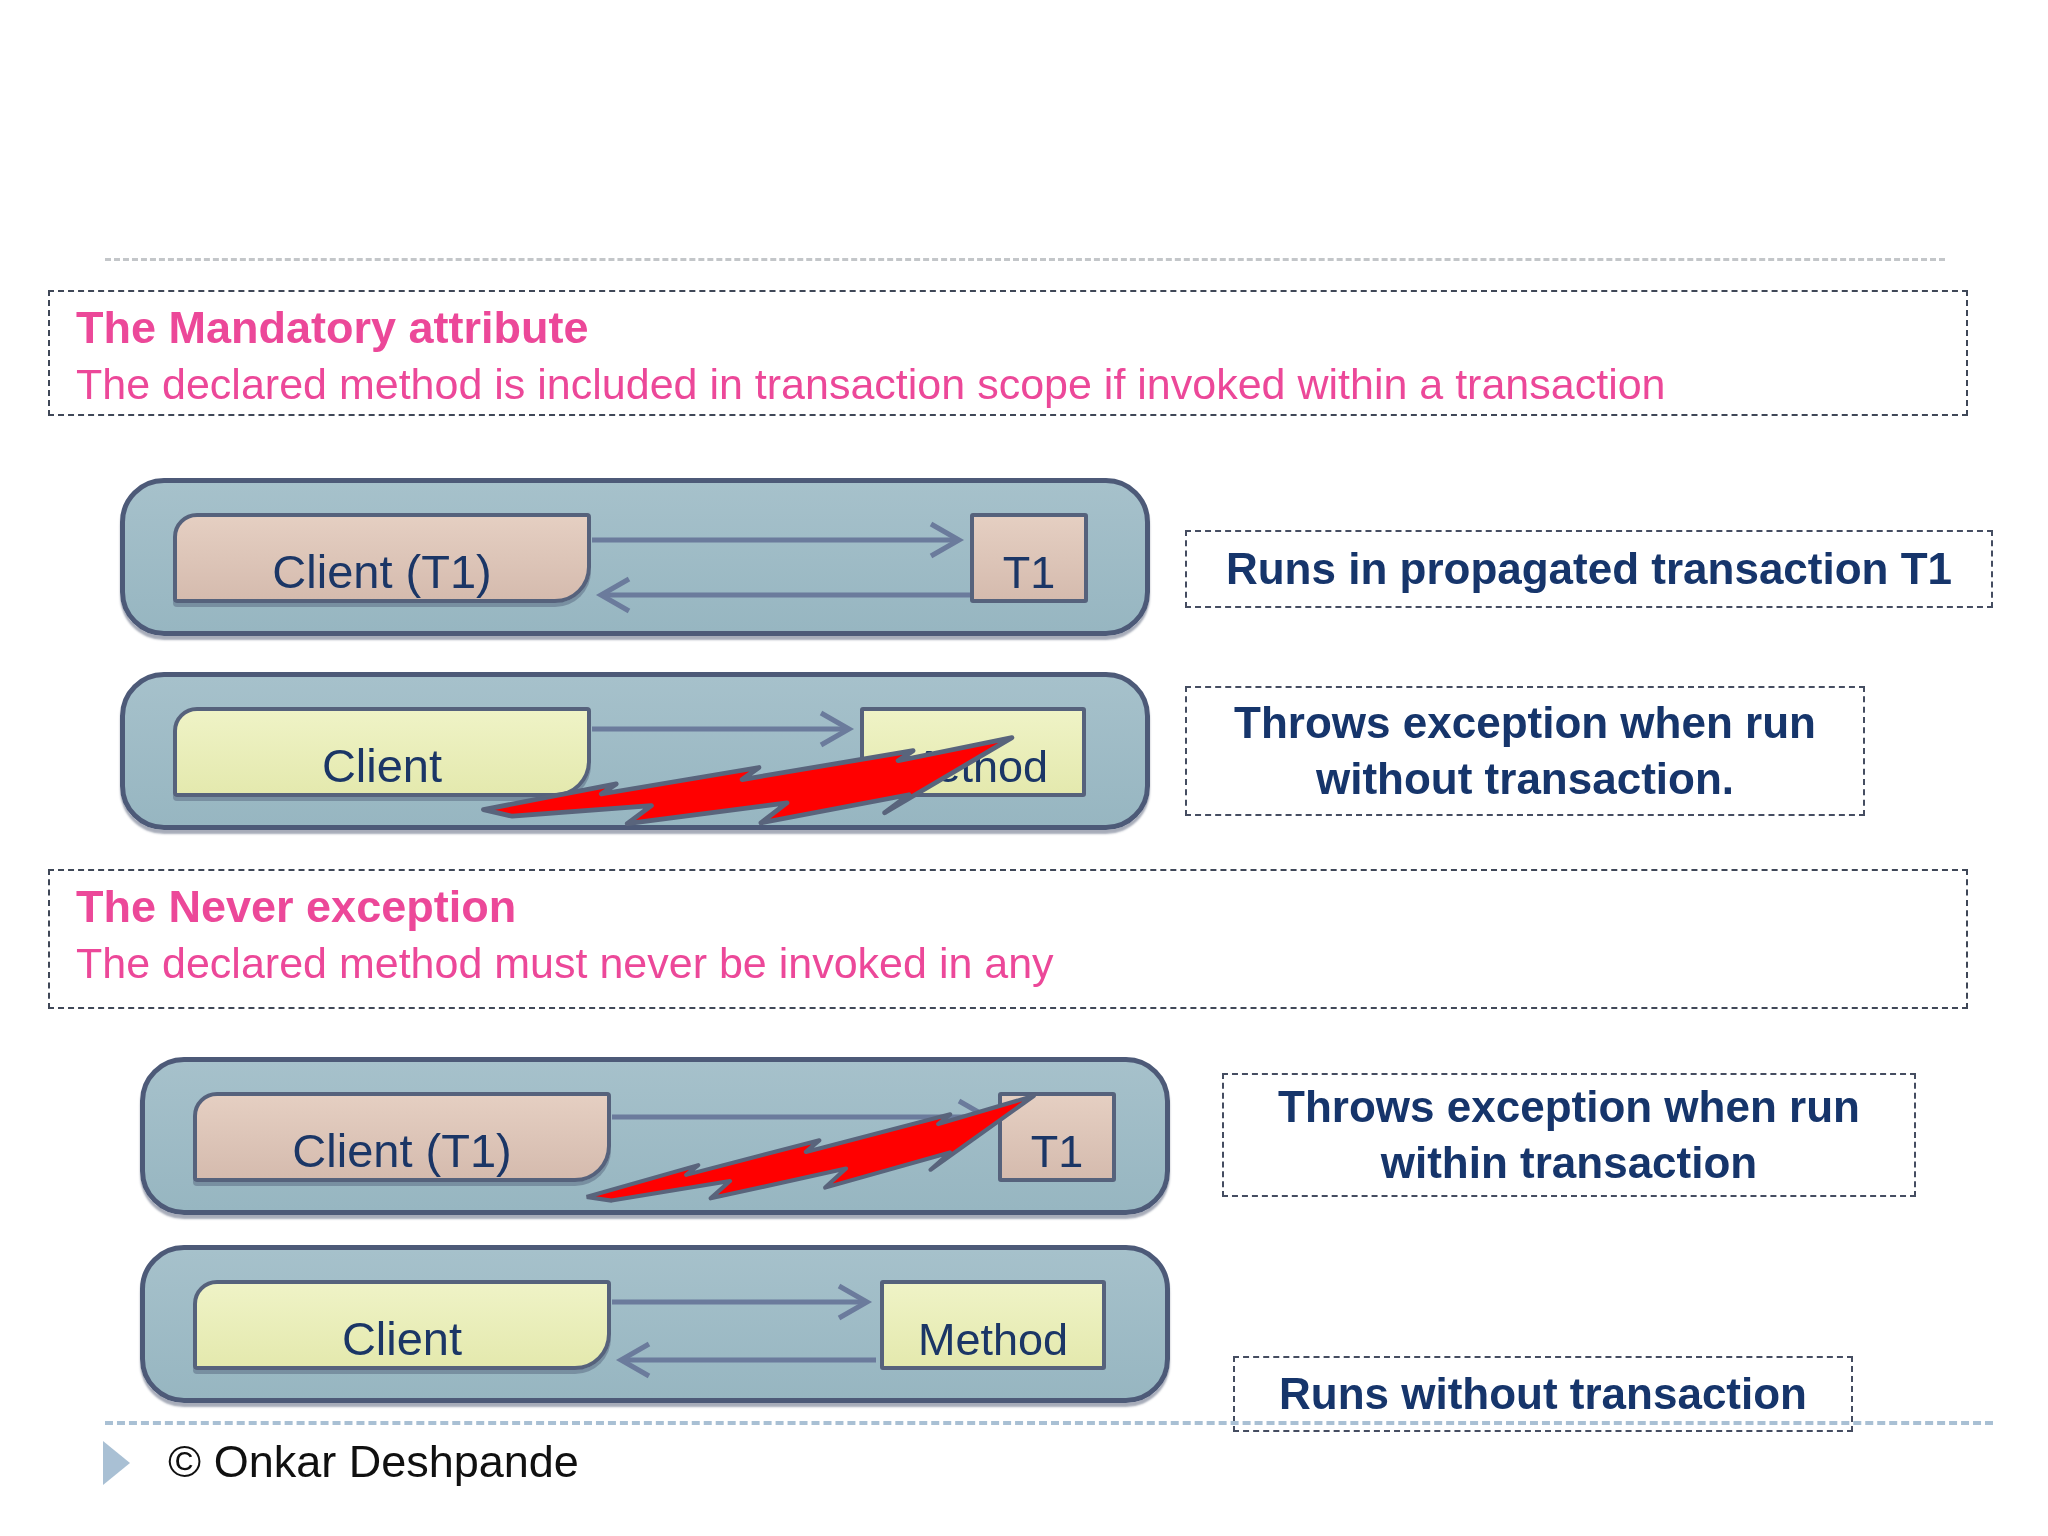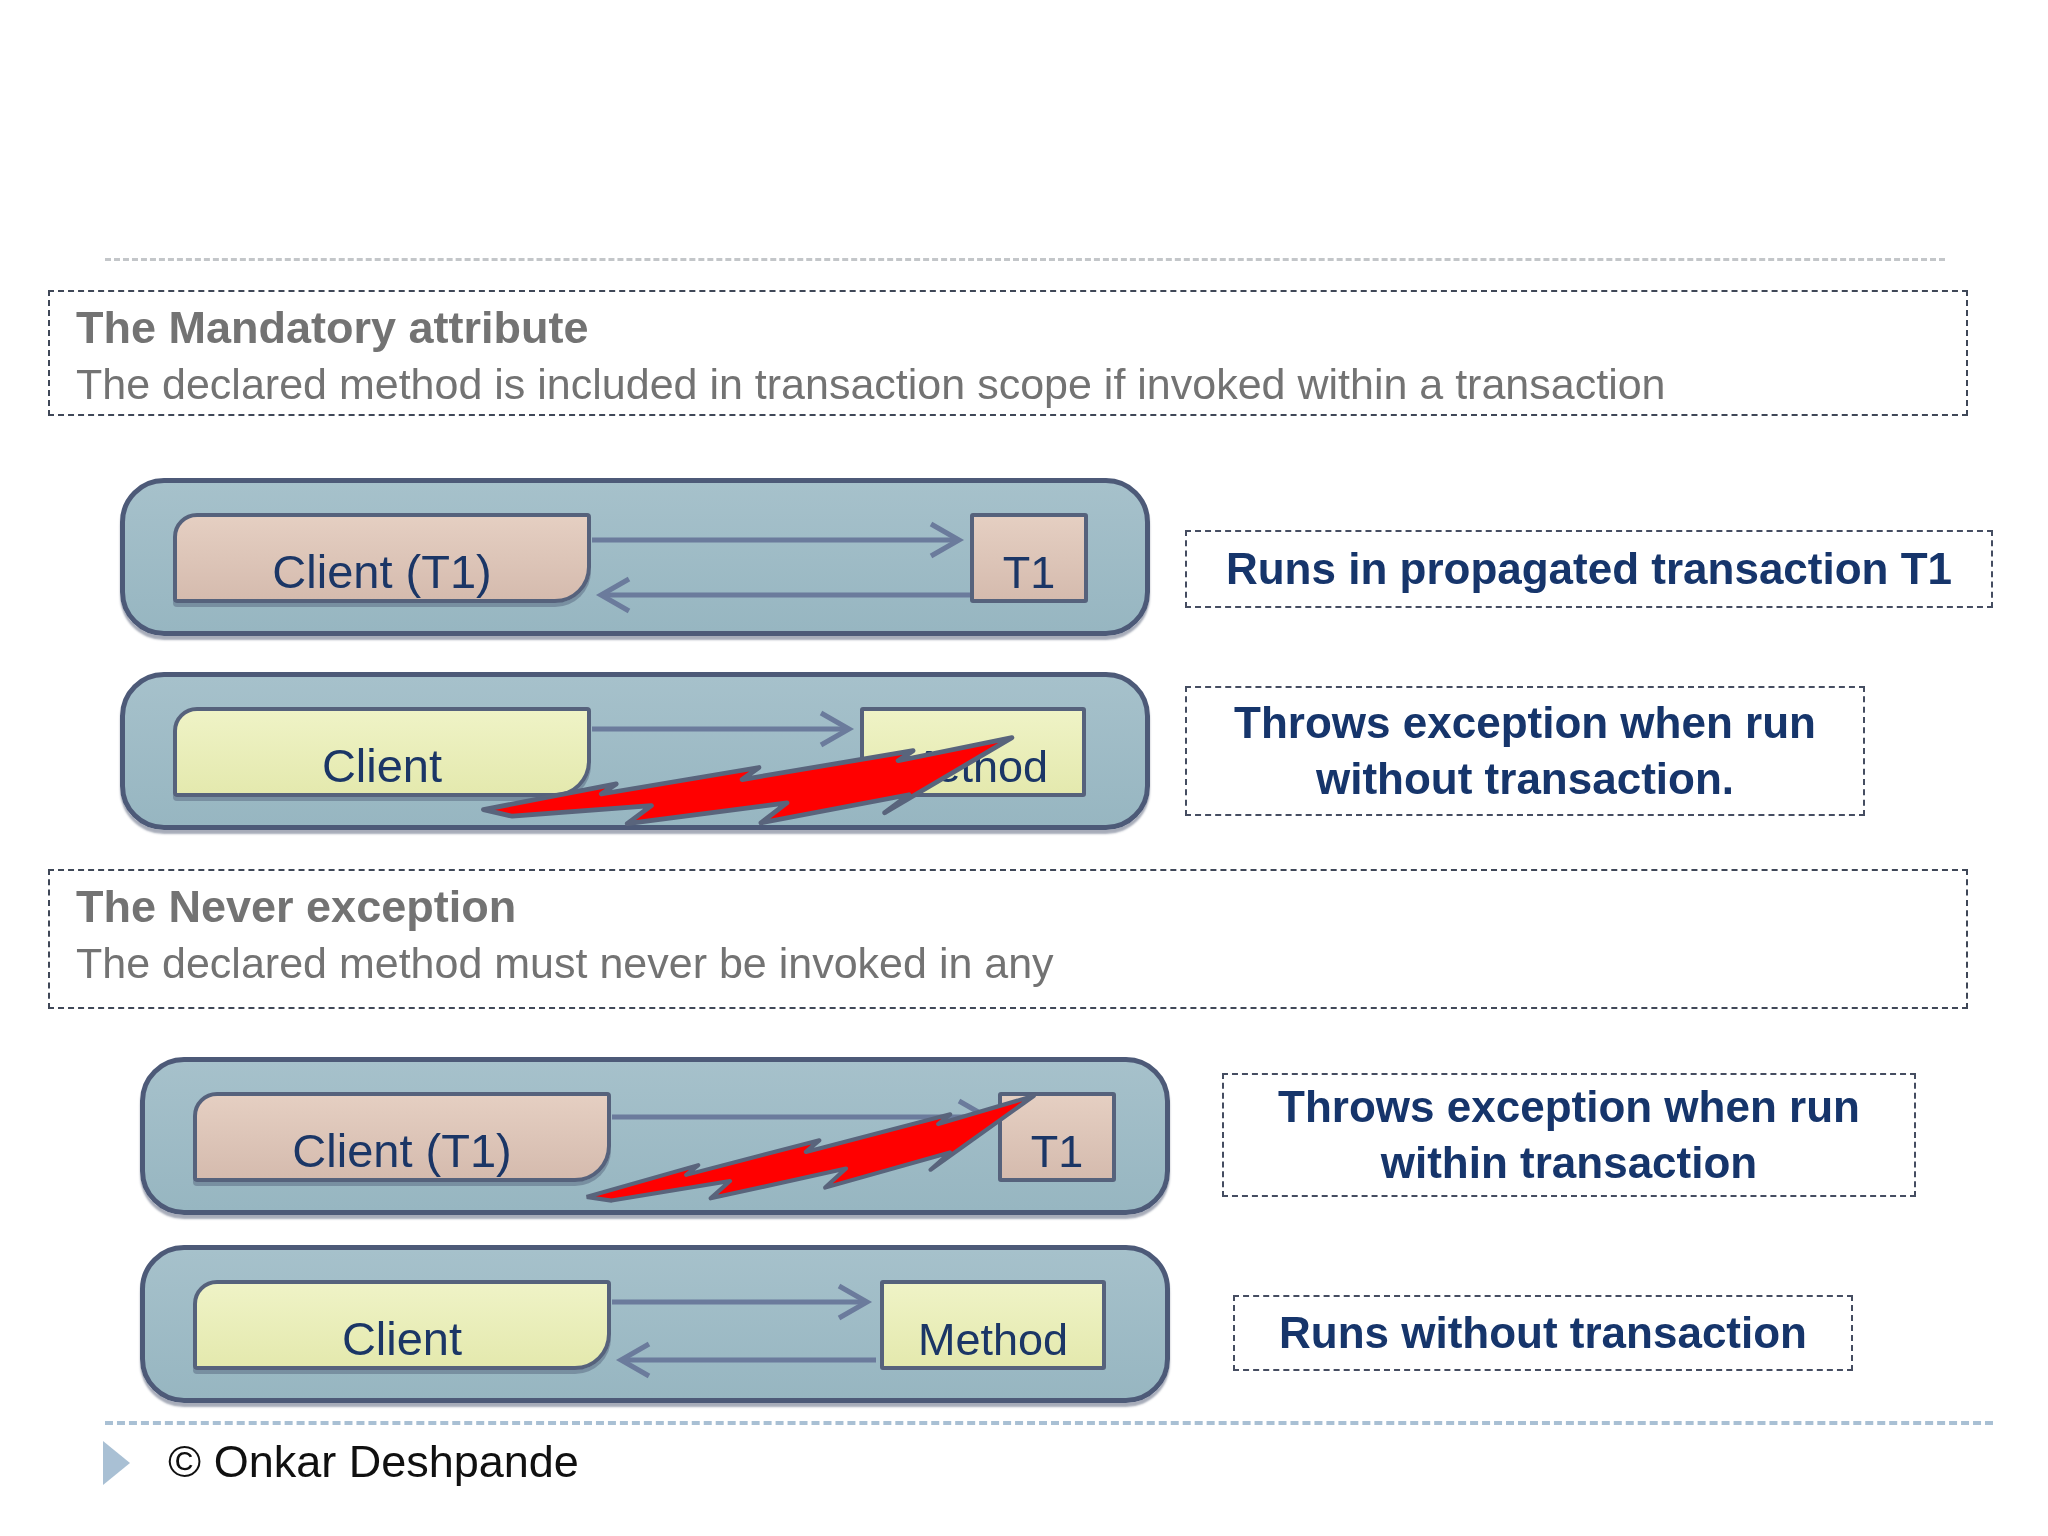--- a/index.html
+++ b/index.html
@@ -11,21 +11,21 @@
   
   .title{
     left:126px;top:108px;font-size:70px;font-weight:400;color:#54575e;letter-spacing:1px;
   }
   .title-sep{
     left:105px;top:258px;width:1840px;height:0;border-top:3px dashed #c3c6c9;
   }
   
   .attr-box{
     left:48px;border:2px dashed #3f4757;background:#ffffff;
-    padding:8px 0 10px 26px;width:1920px;box-sizing:border-box;color:#737373;
+    padding:8px 0 10px 26px;width:1920px;box-sizing:border-box;color:#ec4899;
   }
   .attr-box.mandatory{top:290px;height:126px;}
   .attr-box.never{top:869px;height:140px;}
   .attr-heading{font-size:45px;font-weight:700;line-height:56px;}
   .attr-desc{font-size:43px;font-weight:400;line-height:56px;}
   
   .container{
     width:1030px;height:158px;border:5px solid #4d5a78;border-radius:44px;
     background:linear-gradient(180deg,#a6c1cb 0%,#97b6c1 100%);
     box-shadow:0 4px 2px rgba(60,72,100,.45);
@@ -56,21 +56,21 @@
   .bolt polygon{fill:#ff0000;stroke:#59647c;stroke-width:5;stroke-linejoin:round;}
   
   .caption{
     border:2px dashed #454d61;background:#ffffff;color:#16356b;
     display:flex;flex-direction:column;align-items:center;justify-content:center;
     font-size:44px;font-weight:700;text-align:left;line-height:56px;box-sizing:border-box;
   }
   .cap0{left:1185px;top:530px;width:808px;height:78px;}
   .cap1{left:1185px;top:686px;width:680px;height:130px;}
   .cap2{left:1222px;top:1073px;width:694px;height:124px;}
-  .cap3{left:1233px;top:1295px;width:620px;height:76px;}
+  .cap3{left:1233px;top:1356px;width:620px;height:76px;}
   
   .footer-sep{left:105px;top:1421px;width:1888px;height:0;border-top:4px dashed #a9c0d4;}
   .footer-tri{
     left:103px;top:1441px;width:0;height:0;
     border-left:27px solid #a9c0d4;border-top:22px solid transparent;border-bottom:22px solid transparent;
   }
   .footer-text{left:168px;top:1436px;font-size:45px;color:#101010;}
 </style>
 </head>
 <body>

